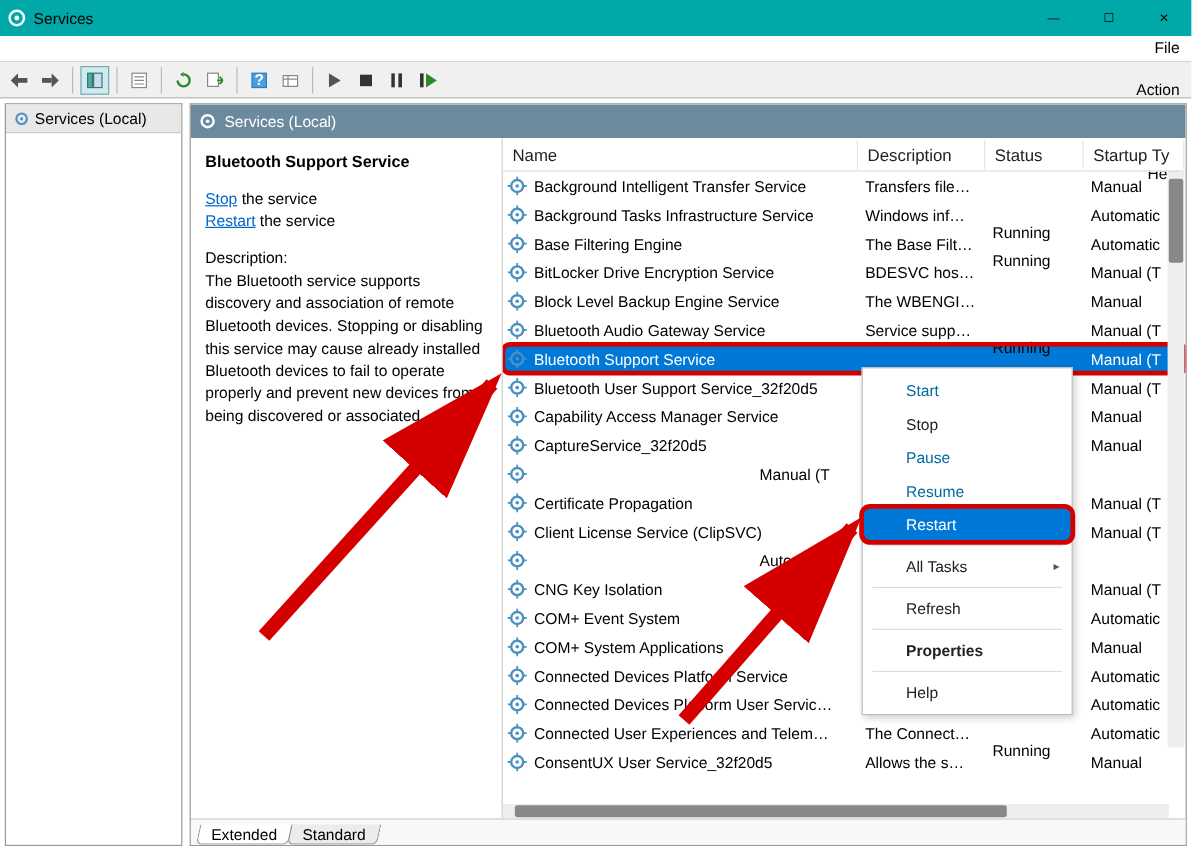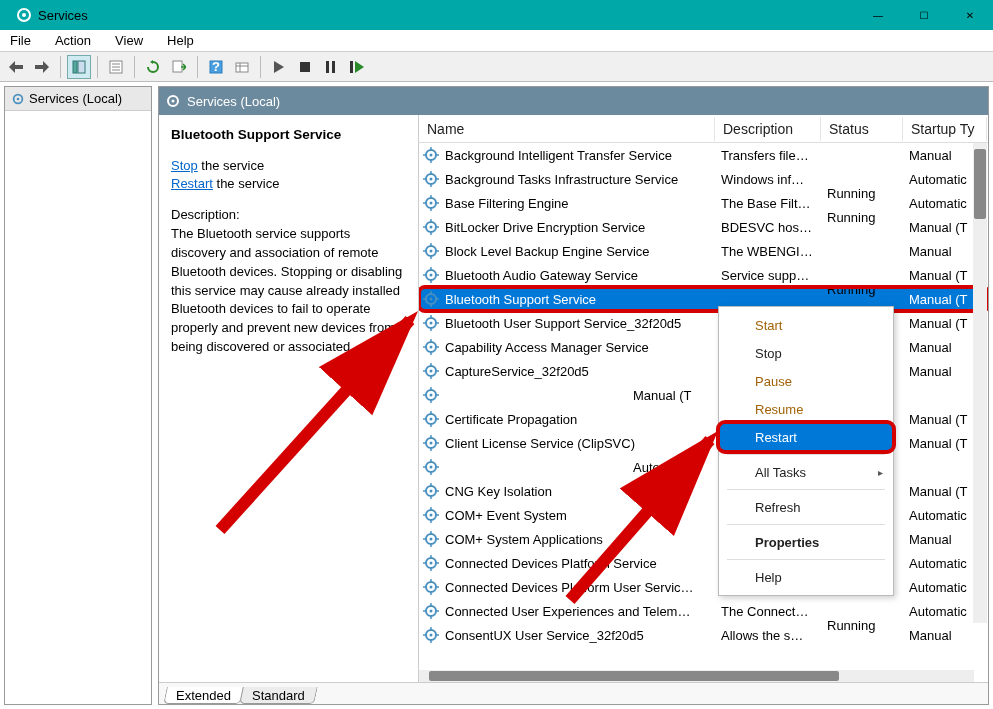--- a/index.html
+++ b/index.html
@@ -1,25 +1,25 @@
 <!DOCTYPE html>
 <html><head>
 <meta charset="utf-8">
 <style>
 * { box-sizing: border-box; margin: 0; padding: 0; font-family: "Segoe UI", Tahoma, sans-serif; font-size: 13px; }
 body { background: #fff; width: 993px; height: 709px; overflow: hidden; position: relative; }
 
 
-.titlebar { height: 30px; background: #00a8a8; display: flex; align-items: center; padding-left: 16px; color: #000; }
+.titlebar { height: 30px; background: #00a8a8; display: flex; align-items: center; padding-left: 6px; color: #000; }
 .titlebar .app-icon { width: 16px; height: 16px; margin-right: 6px; }
 .title-spacer { flex: 1; }
 .win-btn { width: 46px; height: 30px; display:flex; align-items:center; justify-content:center; font-family: "Segoe MDL2 Assets", sans-serif; font-size: 10px; }
 
 
-.menubar { height: 22px; background: #fff; display: flex; align-items: center; padding: 0 6px; gap: 16px; border-bottom: 1px solid #ccc; }
+.menubar { height: 22px; background: #fff; display: flex; align-items: flex-end; padding: 0 6px; gap: 16px; border-bottom: 1px solid #ccc; flex-direction: column; }
 .menubar span { padding: 2px 4px; }
 
 
 .toolbar { height: 30px; background: #f0f0f0; border-bottom: 1px solid #bbb; display:flex; align-items:center; padding: 0 4px; gap:2px; }
 .tb-btn { width: 24px; height: 24px; display:flex; align-items:center; justify-content:center; border:1px solid transparent; }
 .tb-btn.active { border:1px solid #7aa; background:#cfeaf0; }
 .tb-sep { width:1px; height:22px; background:#bbb; margin:0 4px; }
 
 
 .main { display:flex; height: calc(709px - 30px - 22px - 30px); }
@@ -59,21 +59,21 @@
 
 .highlight-row { outline:4px solid #d40000; outline-offset:-2px; border-radius:6px; }
 .highlight-menu { outline:4px solid #d40000; outline-offset:-1px; border-radius:6px;}
 
 
 .arrow { position:absolute; pointer-events:none; }
 
 
 .context-menu { position:absolute; left:718px; top:306px; width:176px; background:#fff; border:1px solid #bbb; box-shadow:2px 2px 6px rgba(0,0,0,.2); padding:4px 0; z-index:50;}
 .cm-item { height:28px; display:flex; align-items:center; padding:0 16px 0 36px; font-size:13px; color:#222; position:relative;}
-.cm-item.disabled { color:#a16207; }
+.cm-item.disabled { color:#0369a1; }
 .cm-item.selected { background:#0078d7; color:#fff;}
 .cm-item.bold { font-weight:700; }
 .cm-sep { height:1px; background:#ddd; margin:3px 8px; }
 .cm-arrow { position:absolute; right:10px; font-size:10px; color:#555;}
 
 
 .bottom-tabs { height:22px; border-top:1px solid #ccc; display:flex; align-items:flex-end; padding-left:6px; background:#f8f8f8;}
 .btab { padding:1px 10px 0 10px; border:1px solid #999; border-top:none; background:#fff; font-size:12px; border-radius:0 0 5px 5px; margin-right:-1px; transform:skewX(-12deg);}
 .btab>span{display:inline-block; transform:skewX(12deg);}
 .btab.inactive { background:#ececec; }

